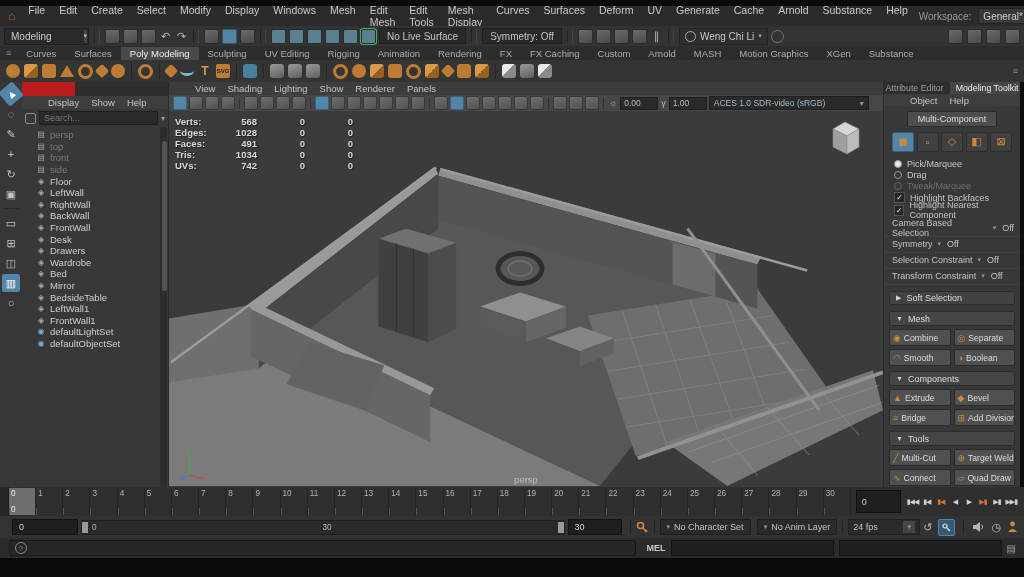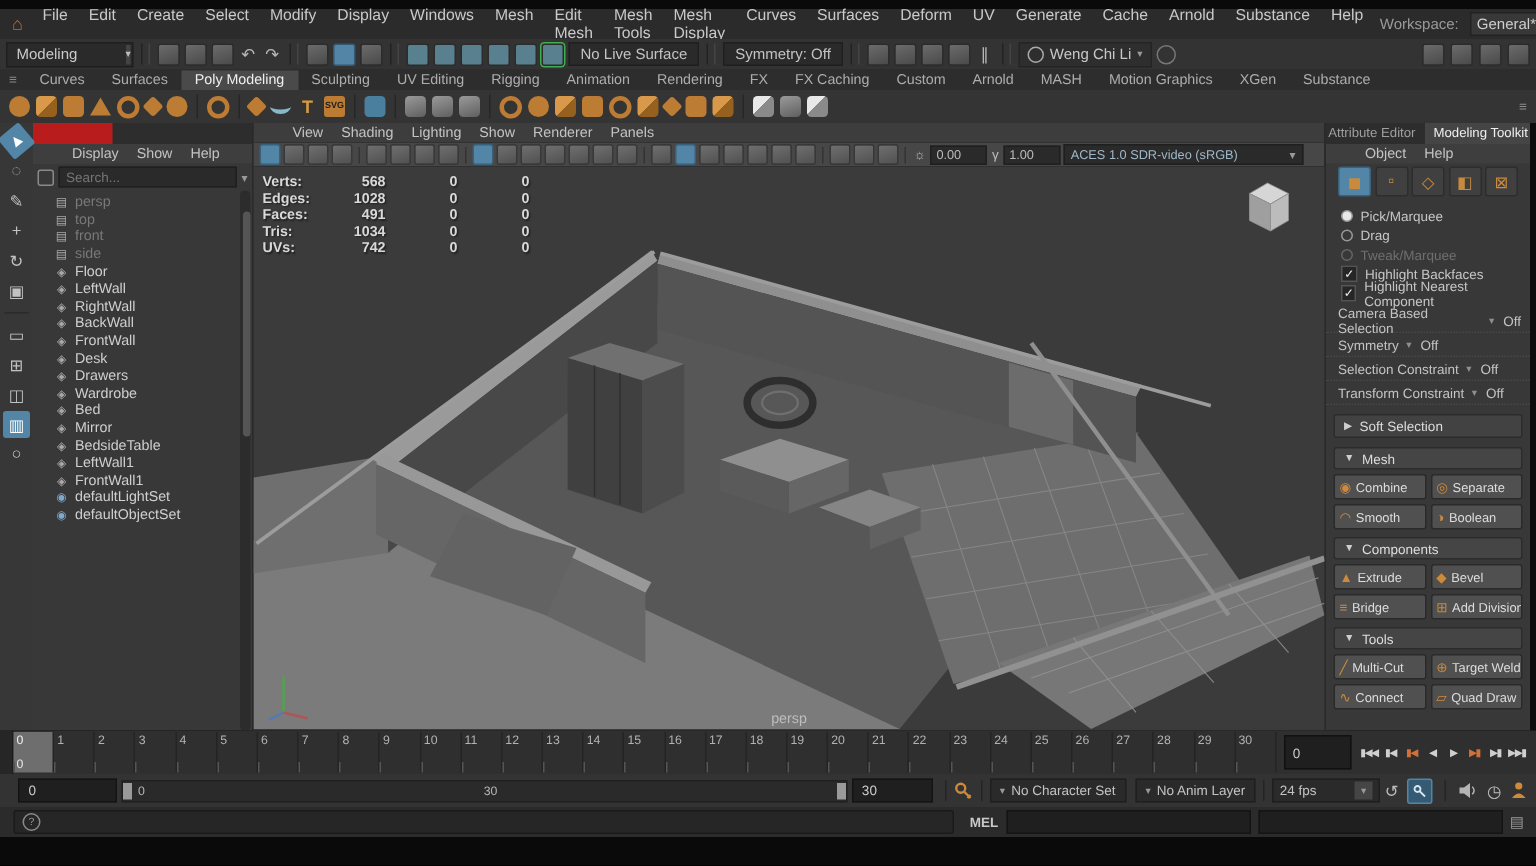--- a/index.html
+++ b/index.html
@@ -203,21 +203,21 @@
     <div class="menus" id="menus">
         <div class="menu-item">File</div>
         <div class="menu-item">Edit</div>
         <div class="menu-item">Create</div>
         <div class="menu-item">Select</div>
         <div class="menu-item">Modify</div>
         <div class="menu-item">Display</div>
         <div class="menu-item">Windows</div>
         <div class="menu-item">Mesh</div>
         <div class="menu-item">Edit Mesh</div>
-        <div class="menu-item">Mesh Tools</div>
+        <div class="menu-item">Edit Tools</div>
         <div class="menu-item">Mesh Display</div>
         <div class="menu-item">Curves</div>
         <div class="menu-item">Surfaces</div>
         <div class="menu-item">Deform</div>
         <div class="menu-item">UV</div>
         <div class="menu-item">Generate</div>
         <div class="menu-item">Cache</div>
         <div class="menu-item">Arnold</div>
         <div class="menu-item">Substance</div>
         <div class="menu-item">Help</div>
@@ -630,20 +630,23 @@
 
     <div class="rightpanel">
       <div class="rp-tabs">
         <span class="rp-tab">Attribute Editor</span>
         <span class="rp-tab active">Modeling Toolkit</span>
       </div>
       <div class="pmenu" id="tkmenus">
           <div class="pmenu-item">Object</div>
           <div class="pmenu-item">Help</div>
         </div>
+      <div class="mc-row">
+        <span class="mc-btn">Multi-Component</span>
+      </div>
       <div class="mode-row" id="modeicons">
           <span class="mode-ico active">◼</span>
           <span class="mode-ico">▫</span>
           <span class="mode-ico">◇</span>
           <span class="mode-ico">◧</span>
           <span class="mode-ico">⊠</span>
         </div>
       <div class="tk-opt">
         <span class="radio on"></span>
         <span>Pick/Marquee</span>

